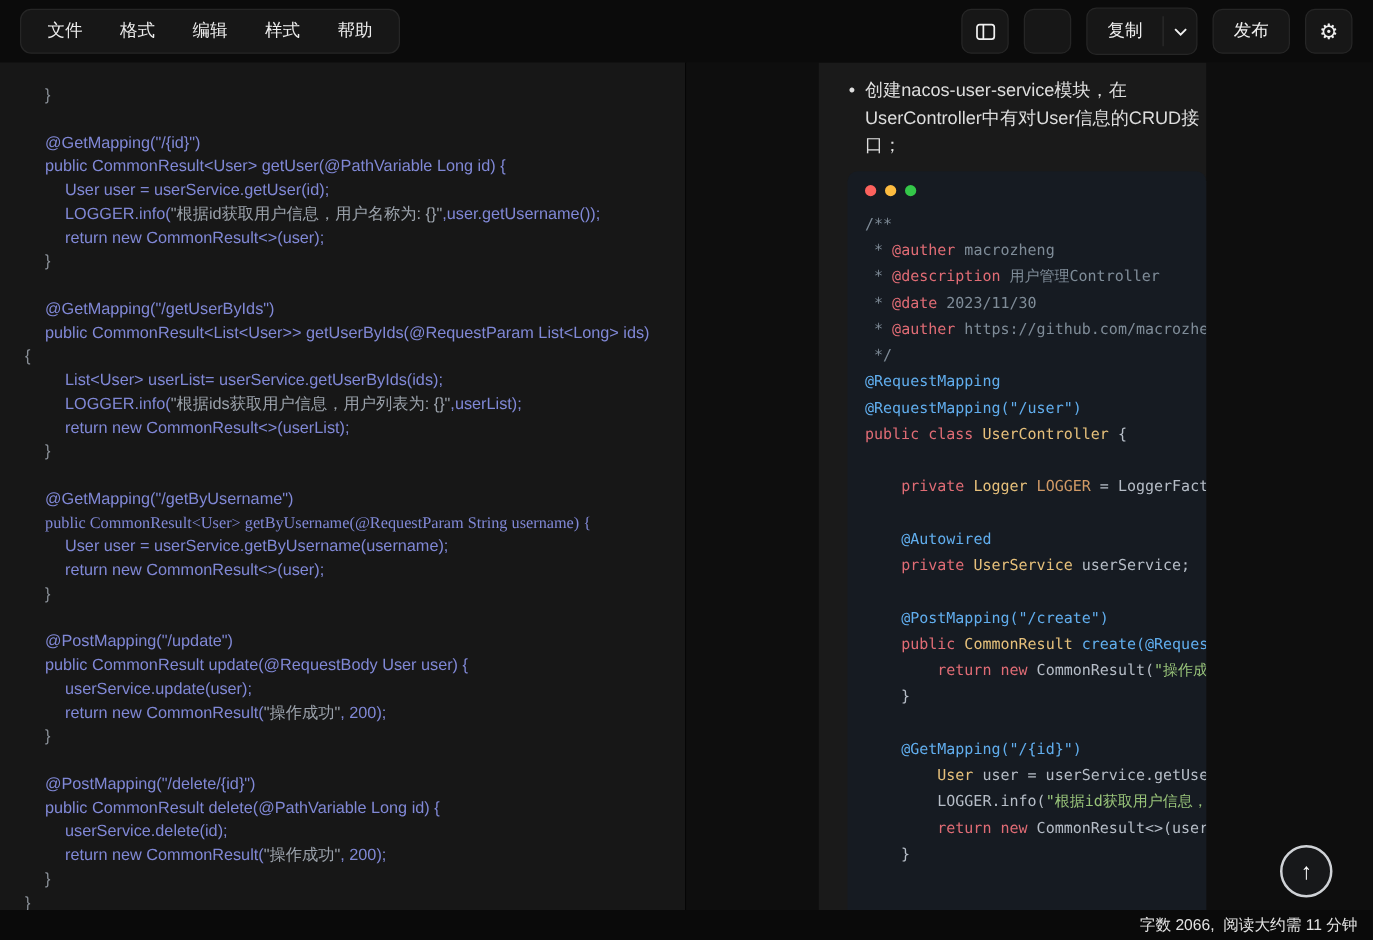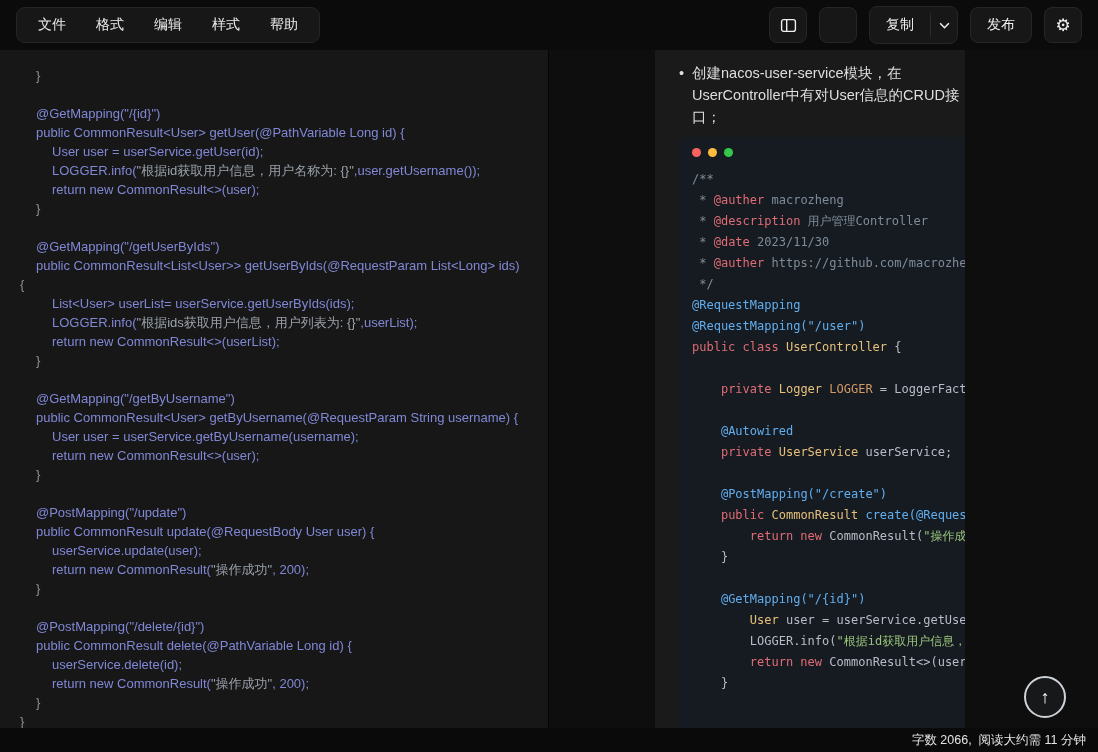--- a/index.html
+++ b/index.html
@@ -183,21 +183,21 @@
           <div class="editor-line">&nbsp;</div>
           <div class="editor-line" style="padding-left: 16px;"><span class="e-code">@GetMapping("/getUserByIds")</span></div>
           <div class="editor-line" style="padding-left: 16px;"><span class="e-code">public CommonResult&lt;List&lt;User&gt;&gt; getUserByIds(@RequestParam List&lt;Long&gt; ids)</span></div>
           <div class="editor-line"><span class="e-brace">{</span></div>
           <div class="editor-line" style="padding-left: 32px;"><span class="e-code">List&lt;User&gt; userList= userService.getUserByIds(ids);</span></div>
           <div class="editor-line" style="padding-left: 32px;"><span class="e-code">LOGGER.info(</span><span class="e-str">"根据ids获取用户信息，用户列表为: {}"</span><span class="e-code">,userList);</span></div>
           <div class="editor-line" style="padding-left: 32px;"><span class="e-code">return new CommonResult&lt;&gt;(userList);</span></div>
           <div class="editor-line" style="padding-left: 16px;"><span class="e-brace">}</span></div>
           <div class="editor-line">&nbsp;</div>
           <div class="editor-line" style="padding-left: 16px;"><span class="e-code">@GetMapping("/getByUsername")</span></div>
-          <div class="editor-line" style="padding-left: 16px;"><span class="e-code">public CommonResult&lt;User&gt; getByUsername(@RequestParam String username) {</span></div>
+          <div class="editor-line" style="padding-left: 16px; font-family: Liberation Serif, serif;"><span class="e-code">public CommonResult&lt;User&gt; getByUsername(@RequestParam String username) {</span></div>
           <div class="editor-line" style="padding-left: 32px;"><span class="e-code">User user = userService.getByUsername(username);</span></div>
           <div class="editor-line" style="padding-left: 32px;"><span class="e-code">return new CommonResult&lt;&gt;(user);</span></div>
           <div class="editor-line" style="padding-left: 16px;"><span class="e-brace">}</span></div>
           <div class="editor-line">&nbsp;</div>
           <div class="editor-line" style="padding-left: 16px;"><span class="e-code">@PostMapping("/update")</span></div>
           <div class="editor-line" style="padding-left: 16px;"><span class="e-code">public CommonResult update(@RequestBody User user) {</span></div>
           <div class="editor-line" style="padding-left: 32px;"><span class="e-code">userService.update(user);</span></div>
           <div class="editor-line" style="padding-left: 32px;"><span class="e-code">return new CommonResult(</span><span class="e-str">"操作成功"</span><span class="e-code">, 200);</span></div>
           <div class="editor-line" style="padding-left: 16px;"><span class="e-brace">}</span></div>
           <div class="editor-line">&nbsp;</div>

